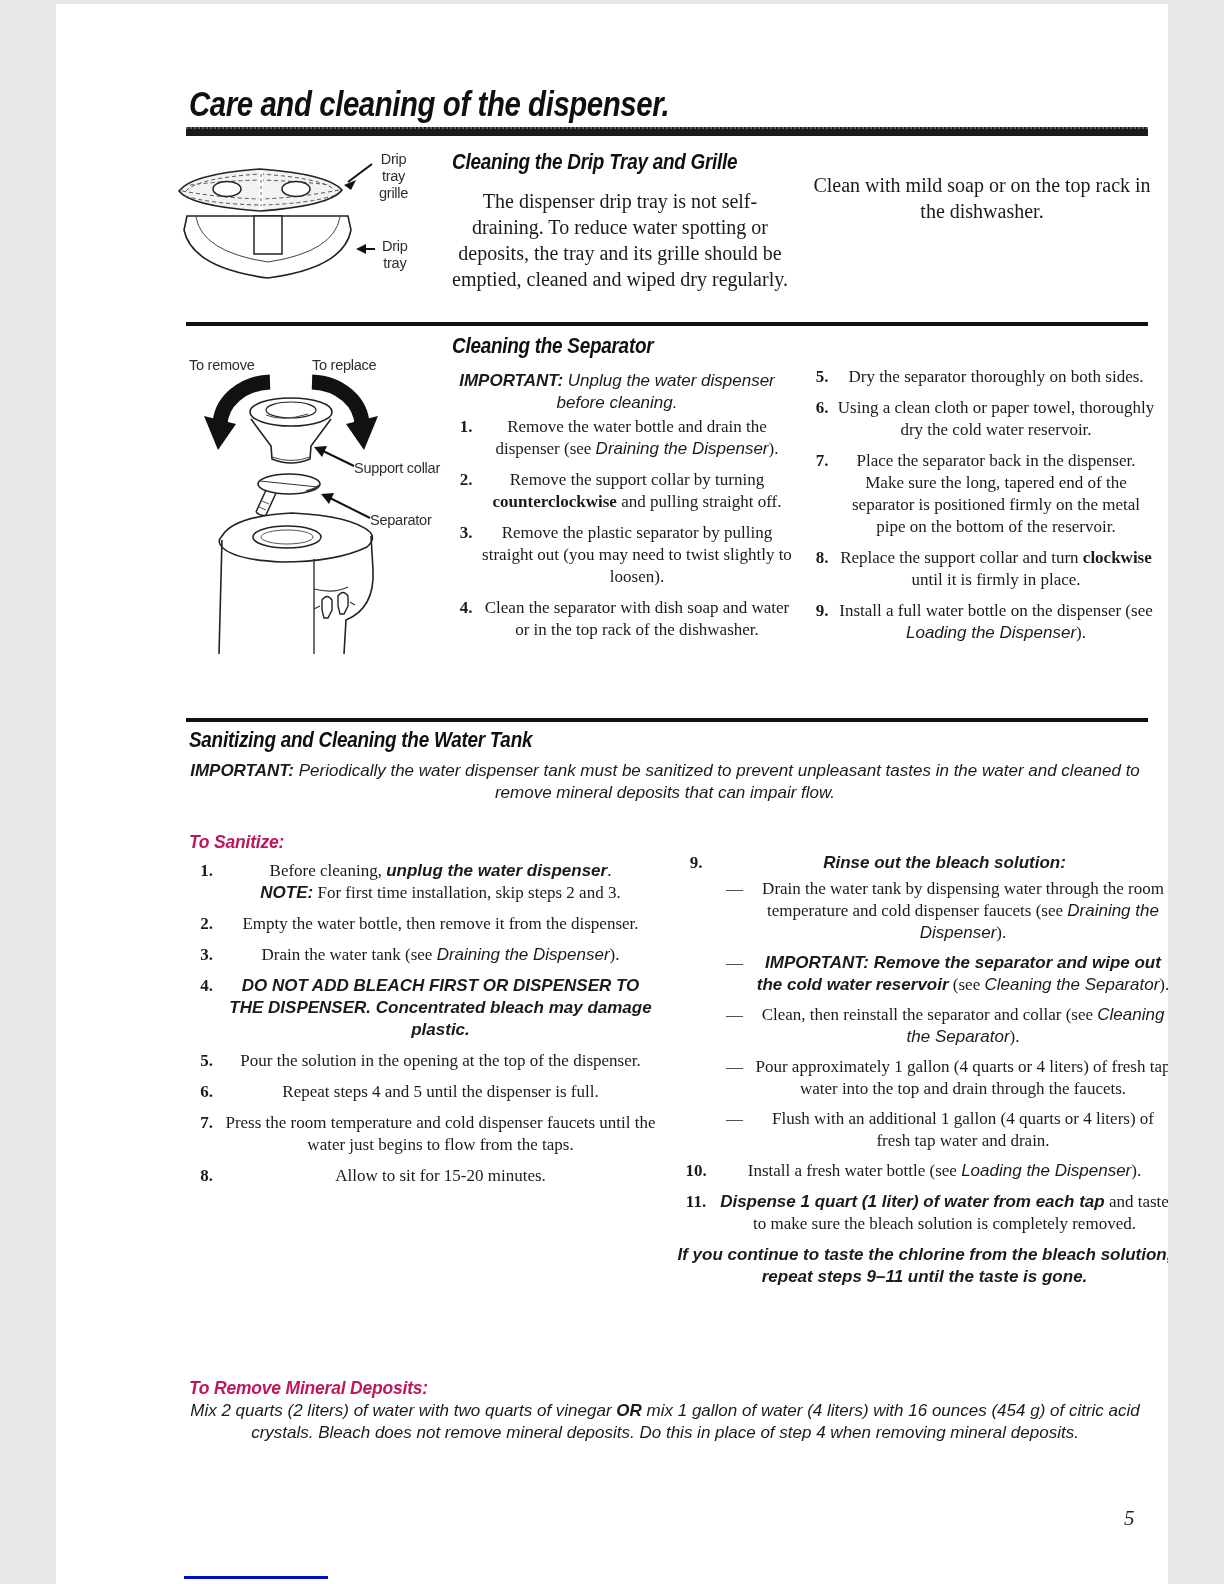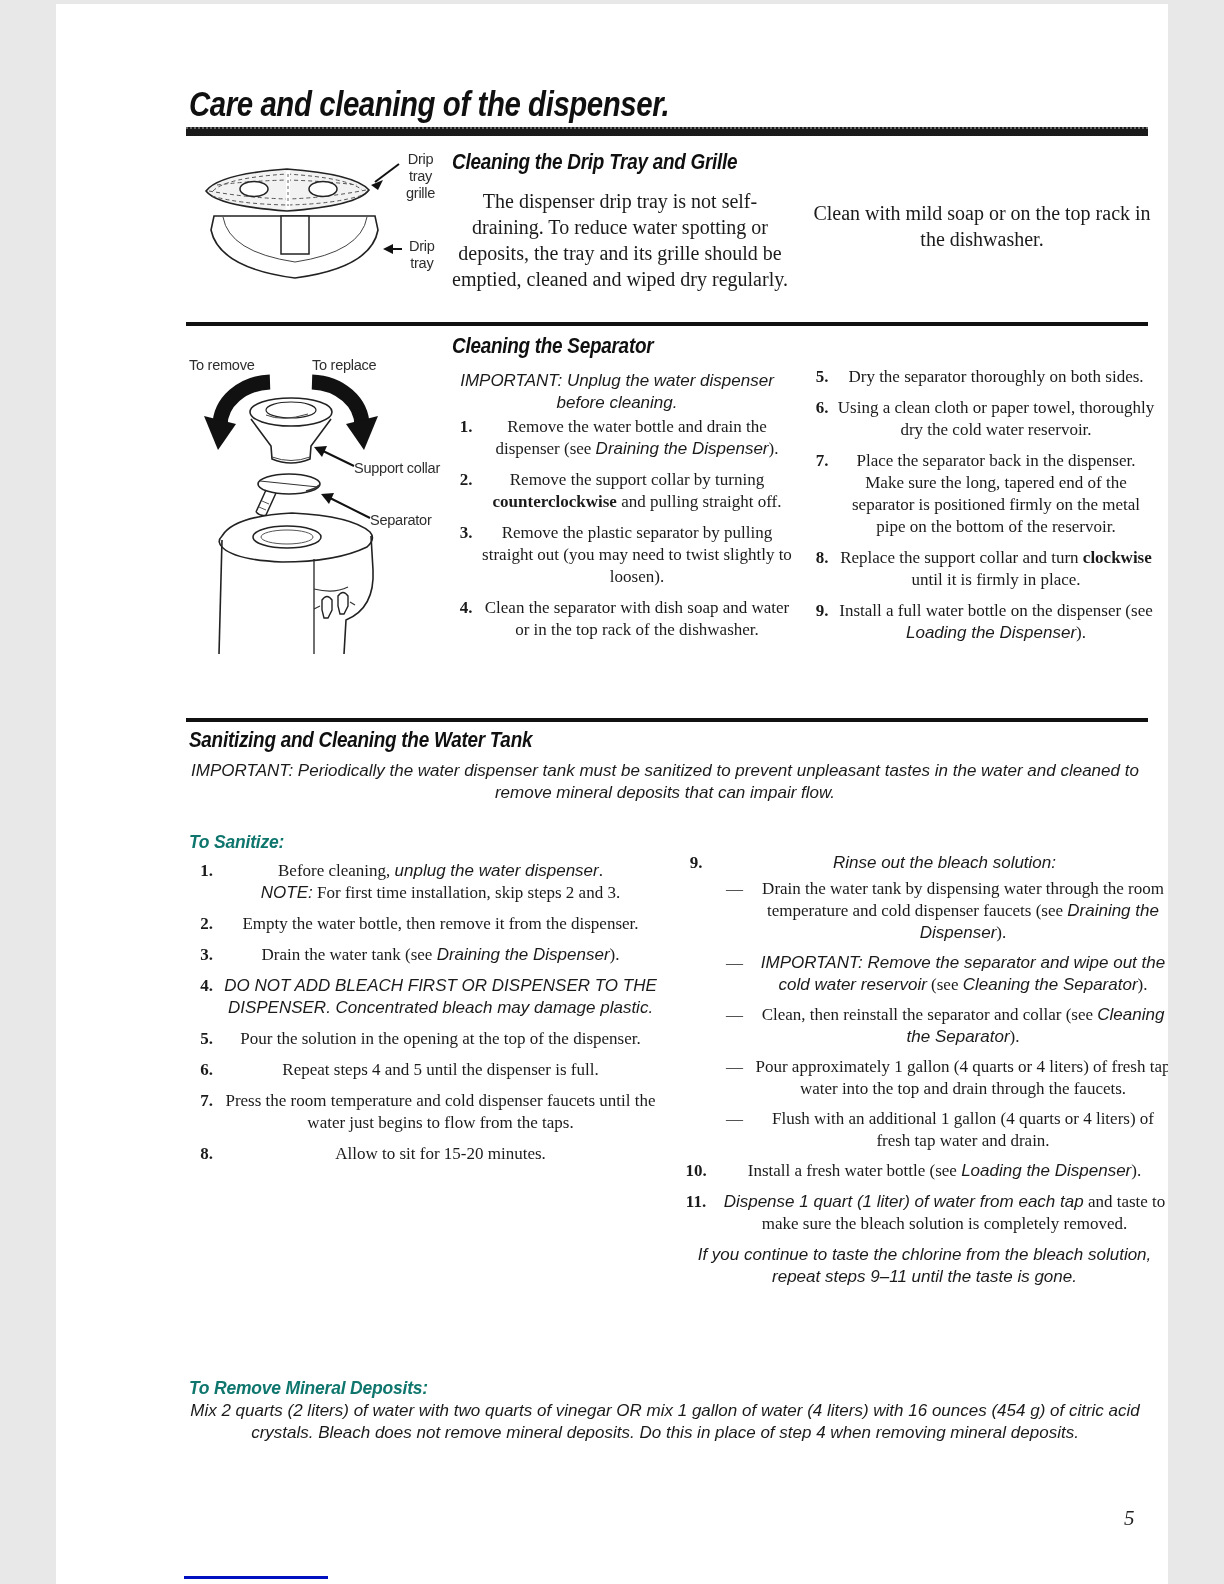--- a/index.html
+++ b/index.html
@@ -20,29 +20,29 @@
   .divider{position:absolute;left:130px;width:962px;height:4px;background:#111;}
   #divider-1{top:318px;} #divider-2{top:714px;}
   .h-section{
     font-family:"Liberation Sans","DejaVu Sans",sans-serif;
     font-weight:700;font-style:italic;font-size:21.5px;letter-spacing:-0.3px;
     color:#101010;white-space:nowrap;transform:scaleX(0.88);transform-origin:0 50%;
   }
   .h-sub{
     font-family:"Liberation Sans","DejaVu Sans",sans-serif;
     font-weight:700;font-style:italic;font-size:17.5px;letter-spacing:-0.2px;
-    color:#0f766e;white-space:nowrap;
+    color:#be185d;white-space:nowrap;
   }
   
   .body-lg{font-size:20px;line-height:26px;}
   .body{font-size:17px;line-height:22px;}
   .p-is{font-family:"Liberation Sans","DejaVu Sans",sans-serif;font-style:italic;}
   .r-b{font-weight:700;}
   .r-is{font-family:"Liberation Sans","DejaVu Sans",sans-serif;font-style:italic;}
-  .r-bis{font-family:"Liberation Sans","DejaVu Sans",sans-serif;font-style:italic;font-weight:400;}
+  .r-bis{font-family:"Liberation Sans","DejaVu Sans",sans-serif;font-style:italic;font-weight:700;}
   
   .step{display:flex;margin-bottom:9px;}
   .step .num{font-weight:700;flex:0 0 28px;}
   .step .num-w{flex:0 0 35px;}
   .step .num-w2{flex:0 0 40px;}
   .stxt{flex:1;}
   .substep{margin-top:4px;}
   .dash-items{margin-left:40px;margin-top:4px;}
   .dash{display:flex;margin-bottom:8px;}
   .dash .dmark{flex:0 0 37px;color:#333;}
@@ -61,21 +61,21 @@
   .abs{position:absolute;}
 </style>
 </head>
 <body>
 
 <div class="page">
 
   <div class="title">Care and cleaning of the dispenser.</div>
   <div class="title-rule"></div>
 
-  <div class="figure" style="left:143px;top:150px;width:255px;height:145px;text-decoration:underline;">
+  <div class="figure" style="left:116px;top:150px;width:255px;height:145px;text-decoration:underline;">
     <svg width="255" height="145" viewBox="0 0 255 145">
 
       <path d="M7,37 Q20,20 88,15 Q156,20 170,36 Q158,52 88,57 Q18,52 7,37 Z" fill="#f2f2f2" stroke="#222" stroke-width="1.6"></path>
       <path d="M14,37 Q26,24 88,20 Q150,24 163,36" fill="none" stroke="#555" stroke-width="1" stroke-dasharray="4 3"></path>
       <path d="M13,42 Q40,50 88,51 Q136,50 164,41" fill="none" stroke="#555" stroke-width="1" stroke-dasharray="4 3"></path>
       <path d="M10,37 Q50,44 88,45 Q126,44 167,36" fill="none" stroke="#555" stroke-width="1" stroke-dasharray="4 3"></path>
       <path d="M18,31 Q50,27 88,26 Q126,27 158,31" fill="none" stroke="#555" stroke-width="1" stroke-dasharray="4 3"></path>
       <ellipse cx="55" cy="35" rx="14" ry="7.5" fill="#fff" stroke="#222" stroke-width="1.5"></ellipse>
       <ellipse cx="124" cy="35" rx="14" ry="7.5" fill="#fff" stroke="#222" stroke-width="1.5"></ellipse>
       <line x1="89" y1="17" x2="89" y2="55" stroke="#fff" stroke-width="4"></line>
@@ -92,21 +92,21 @@
     </svg>
     <div class="fig-label" style="left:207px;top:-4px;">Drip
 tray
 grille</div>
     <div class="fig-label" style="left:210px;top:83px;">Drip
 tray</div>
   </div>
 
   <div class="abs h-section" style="left:396px;top:146px;">Cleaning the Drip Tray and Grille</div>
   <div class="abs body-lg" style="left:396px;top:184px;width:336px;">The dispenser drip tray is not self-draining. To reduce water spotting or deposits, the tray and its grille should be emptied, cleaned and wiped dry regularly.</div>
-  <div class="abs body-lg" style="left:752px;top:196px;width:348px;">Clean with mild soap or on the top rack in the dishwasher.</div>
+  <div class="abs body-lg" style="left:752px;top:168px;width:348px;">Clean with mild soap or on the top rack in the dishwasher.</div>
 
   <div class="divider" id="divider-1"></div>
 
   <div class="figure" style="left:130px;top:352px;width:262px;height:300px;">
     <div class="fig-label" style="left:3px;top:0px;">To remove</div>
     <div class="fig-label" style="left:126px;top:0px;">To replace</div>
     <svg width="262" height="300" viewBox="0 0 262 300" style="position:absolute;left:0;top:0;">
 
       <path d="M84,26 A52,44 0 0 0 34,70" fill="none" stroke="#111" stroke-width="15"></path>
       <polygon points="18,60 50,68 32,94" fill="#111"></polygon>

